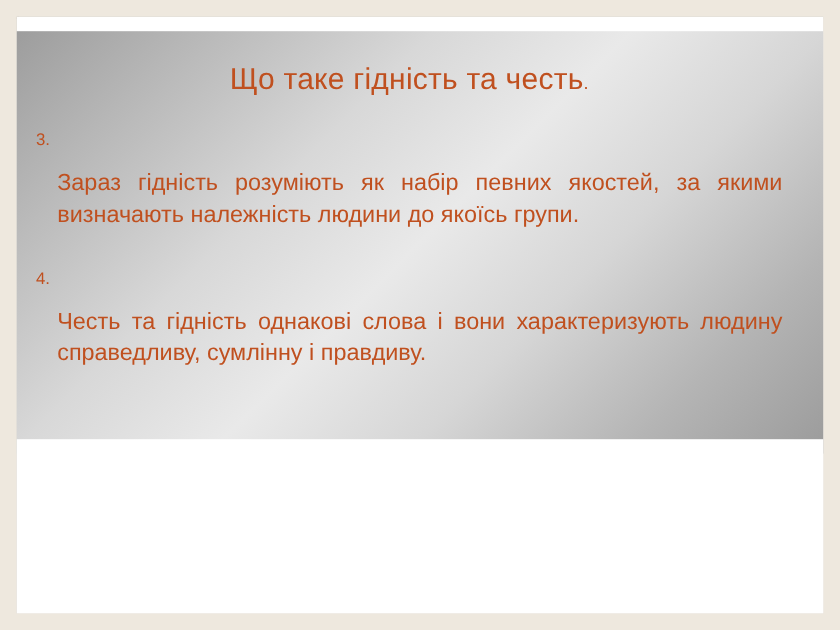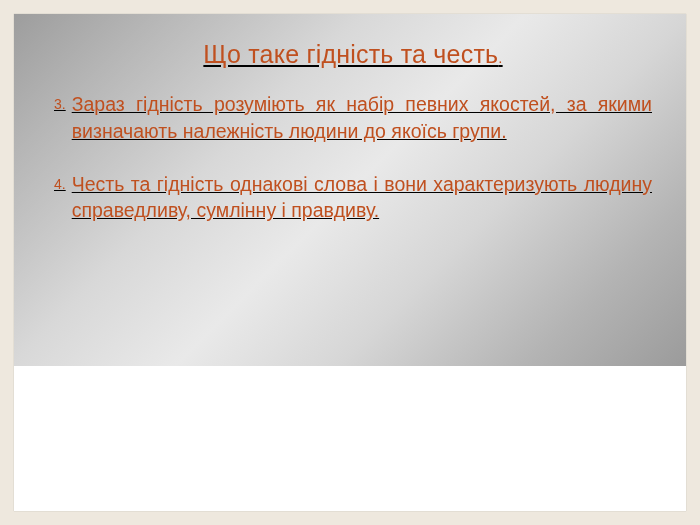--- a/index.html
+++ b/index.html
@@ -26,27 +26,26 @@
     width: 100%;
     height: 100%;
     background: #ffffff;
     box-sizing: border-box;
     box-shadow: 0 0 1px rgba(0,0,0,0.25);
   }
   
   .content-panel {
     position: absolute;
     left: 0;
-    top: 0;
+    top: 12px;
     width: 100%;
     height: 352px;
     box-sizing: border-box;
     background: linear-gradient(135deg, #9d9d9d 0%, #b6b6b6 14%, #d8d8d8 34%, #e9e9e9 50%, #d6d6d6 66%, #b4b4b4 84%, #9b9b9b 100%);
-    padding: 26px 34px 10px 40px;
-    text-decoration: underline;
+    padding: 26px 34px 10px 16px;
   }
   .slide-title {
     text-align: center;
     color: #c0501f;
     font-size: 25px;
     line-height: 1.15;
     font-weight: normal;
     margin: 0 0 22px 0;
     letter-spacing: 0.2px;
   }
@@ -73,20 +72,21 @@
     flex: 0 0 auto;
     font-size: 14px;
     line-height: 1.9;
     padding-right: 6px;
     color: #c0501f;
   }
   .bullet-text {
     flex: 1 1 auto;
     text-align: justify;
     text-justify: inter-word;
+    margin-top: 36px;
   }
   
   .blank-area {
     position: absolute;
     left: 0;
     top: 352px;
     width: 100%;
     height: 145px;
     background: #ffffff;
   }

